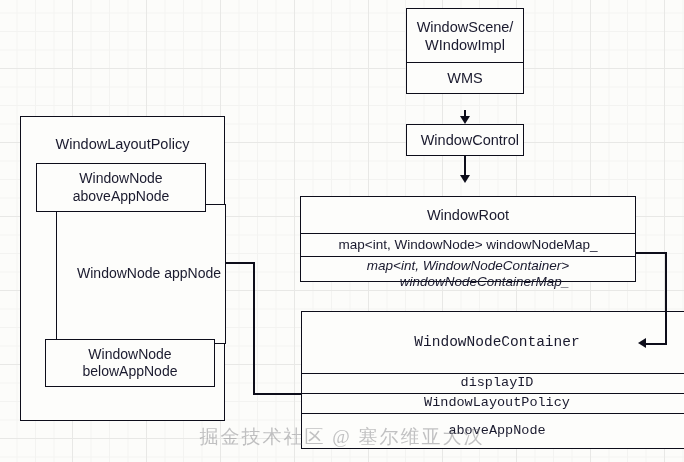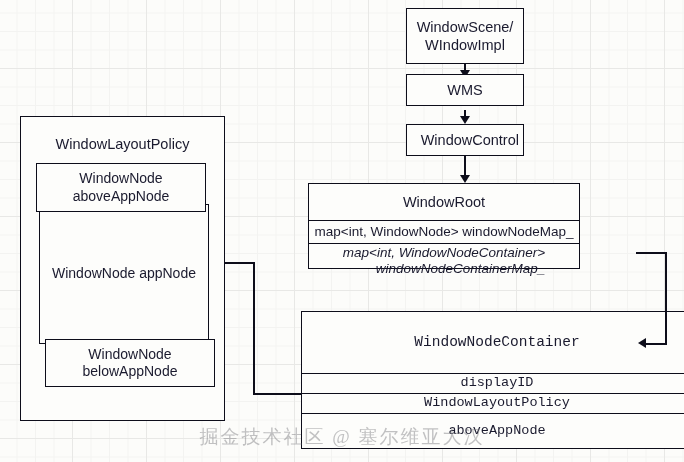--- a/index.html
+++ b/index.html
@@ -49,25 +49,25 @@
     align-items: center;
     justify-content: center;
     text-align: right;
     line-height: 1.2;
     padding: 1px 4px;
     white-space: pre-line;
   }
 
   
   #box-windowscene { left: 406px; top: 8px;  width: 118px; height: 56px; font-size: 14.5px; }
-  #box-wms         { left: 406px; top: 74px; width: 118px; height: 32px; font-size: 14.5px; }
+  #box-wms         { left: 406px; top: 62px; width: 118px; height: 32px; font-size: 14.5px; }
   #box-windowcontrol{left: 406px; top: 124px;width: 118px; height: 32px; font-size: 14.5px; align-items: flex-end; }
 
   
-  #box-windowroot { left: 300px; top: 183px; width: 272px; height: 86px; font-size: 13.5px; margin-left: 8px; }
+  #box-windowroot { left: 300px; top: 196px; width: 336px; height: 86px; font-size: 13.5px; }
   #box-windowroot .box-title { flex: 0 0 32px; font-size: 14.5px; }
   #box-windowroot .row.r1 { flex: 0 0 23px; }
   #box-windowroot .row.r2 { flex: 1 1 auto; font-style: italic; }
 
   
   #box-wnc { left: 301px; top: 311px; width: 392px; height: 138px; font-size: 13.5px; font-family: Liberation Mono, monospace; }
   #box-wnc .box-title { flex: 0 0 57px; font-size: 14.5px; }
   #box-wnc .row { flex: 0 0 20px; }
   #box-wnc .row.last { flex: 1 1 auto; }
 
@@ -77,22 +77,22 @@
     font-size: 14.5px;
   }
   #box-layoutpolicy > .box-title {
     flex: 0 0 50px;
   }
   #box-above {
     left: 36px; top: 163px; width: 170px; height: 49px;
     font-size: 14px; z-index: 4;
   }
   #box-app {
-    left: 39px; top: 204px; width: 170px; height: 140px;
-    font-size: 14px; z-index: 3;
+    left: 56px; top: 204px; width: 170px; height: 140px;
+    font-size: 14px; z-index: 3; align-items: flex-end;
   }
   #box-below {
     left: 45px; top: 339px; width: 170px; height: 48px;
     font-size: 14px; z-index: 5;
   }
 
   
   .ln {
     position: absolute;
     background: #0d0d1a;

